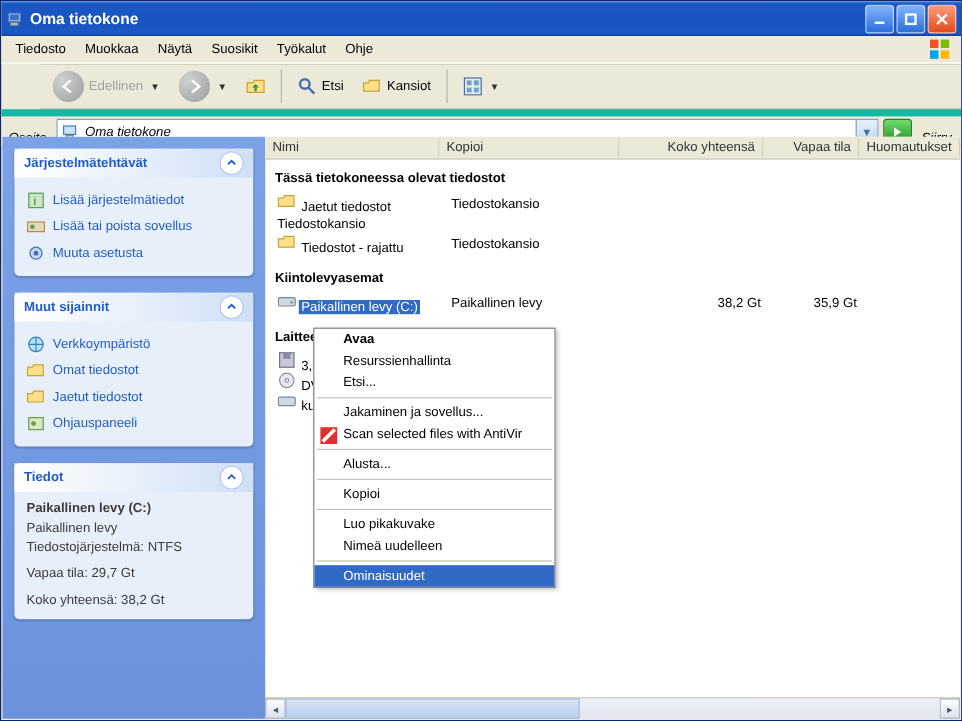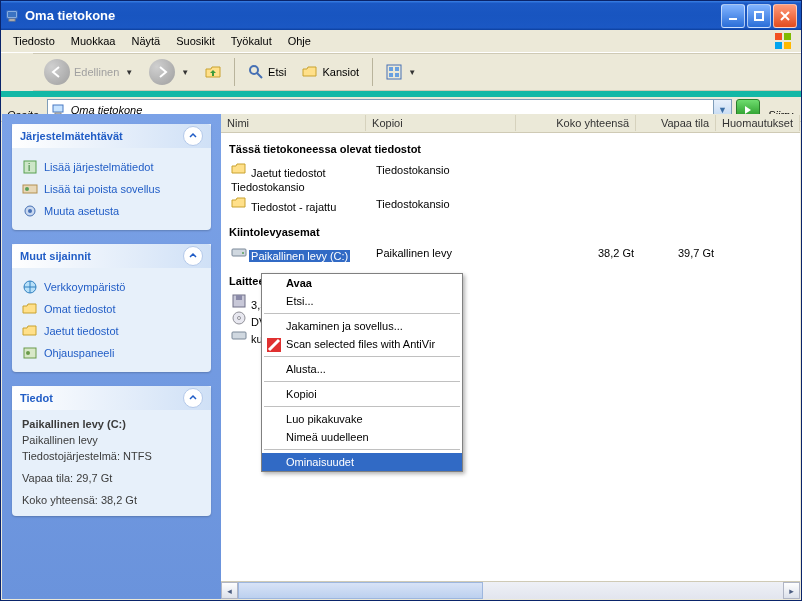--- a/index.html
+++ b/index.html
@@ -317,21 +317,21 @@
         </div>
 
         <div class="group-title" style="margin-top:10px;">Kiintolevyasemat</div>
         <div class="row selected">
           <div class="cell" style="width:145px;"><span class="drive-icon"><svg viewBox="0 0 16 16">
                   <rect x="1" y="5" width="14" height="7" rx="1" fill="#d0d8e0" stroke="#7a8898"></rect>
                   <circle cx="12" cy="9" r="1" fill="#5aa05a"></circle>
                 </svg></span><span class="name">Paikallinen levy (C:)</span></div>
           <div class="cell" style="width:150px;">Paikallinen levy</div>
           <div class="cell" style="width:120px;text-align:right;">38,2 Gt</div>
-          <div class="cell" style="width:80px;text-align:right;">39,7 Gt</div>
+          <div class="cell" style="width:80px;text-align:right;">35,9 Gt</div>
         </div>
 
         <div class="group-title" style="margin-top:10px;">
             <span>Laitteet, joissa on siirrettävä tallennusväline</span>
         </div>
         <div class="row">
           <div class="cell" style="width:300px;"><span class="removable-icon"><svg viewBox="0 0 16 16">
                   <rect x="2" y="2" width="12" height="12" fill="#c8c8d8" stroke="#707088"></rect>
                   <rect x="5" y="2" width="6" height="5" fill="#8a8aa8"></rect>
                 </svg></span><span class="name">3,5 tuuman levyke (A:)</span></div>
@@ -343,20 +343,21 @@
                 </svg></span><span class="name">DVD-asema (D:)</span></div>
         </div>
         <div class="row">
           <div class="cell" style="width:300px;"><span class="scanner-icon"><svg viewBox="0 0 16 16">
                   <rect x="1" y="5" width="14" height="7" rx="1" fill="#d0d8e0" stroke="#7a8898"></rect>
                 </svg></span><span class="name">kuva (E:)</span></div>
         </div>
 
         <div class="context-menu" style="left:40px; top:140px; width:200px;">
           <div class="citem" style="font-weight:bold;">Avaa</div>
+          <div class="citem">Resurssienhallinta</div>
           <div class="citem">Etsi...</div>
           <div class="csep"></div>
           <div class="citem">Jakaminen ja sovellus...</div>
           <div class="citem">
             <span class="cicon"><svg viewBox="0 0 16 16">
                   <rect x="1" y="1" width="14" height="14" fill="#e03030"></rect>
                   <path d="M3 13 L13 3" stroke="#fff" stroke-width="3"></path>
                 </svg></span>
             <span>Scan selected files with AntiVir</span>
           </div>

